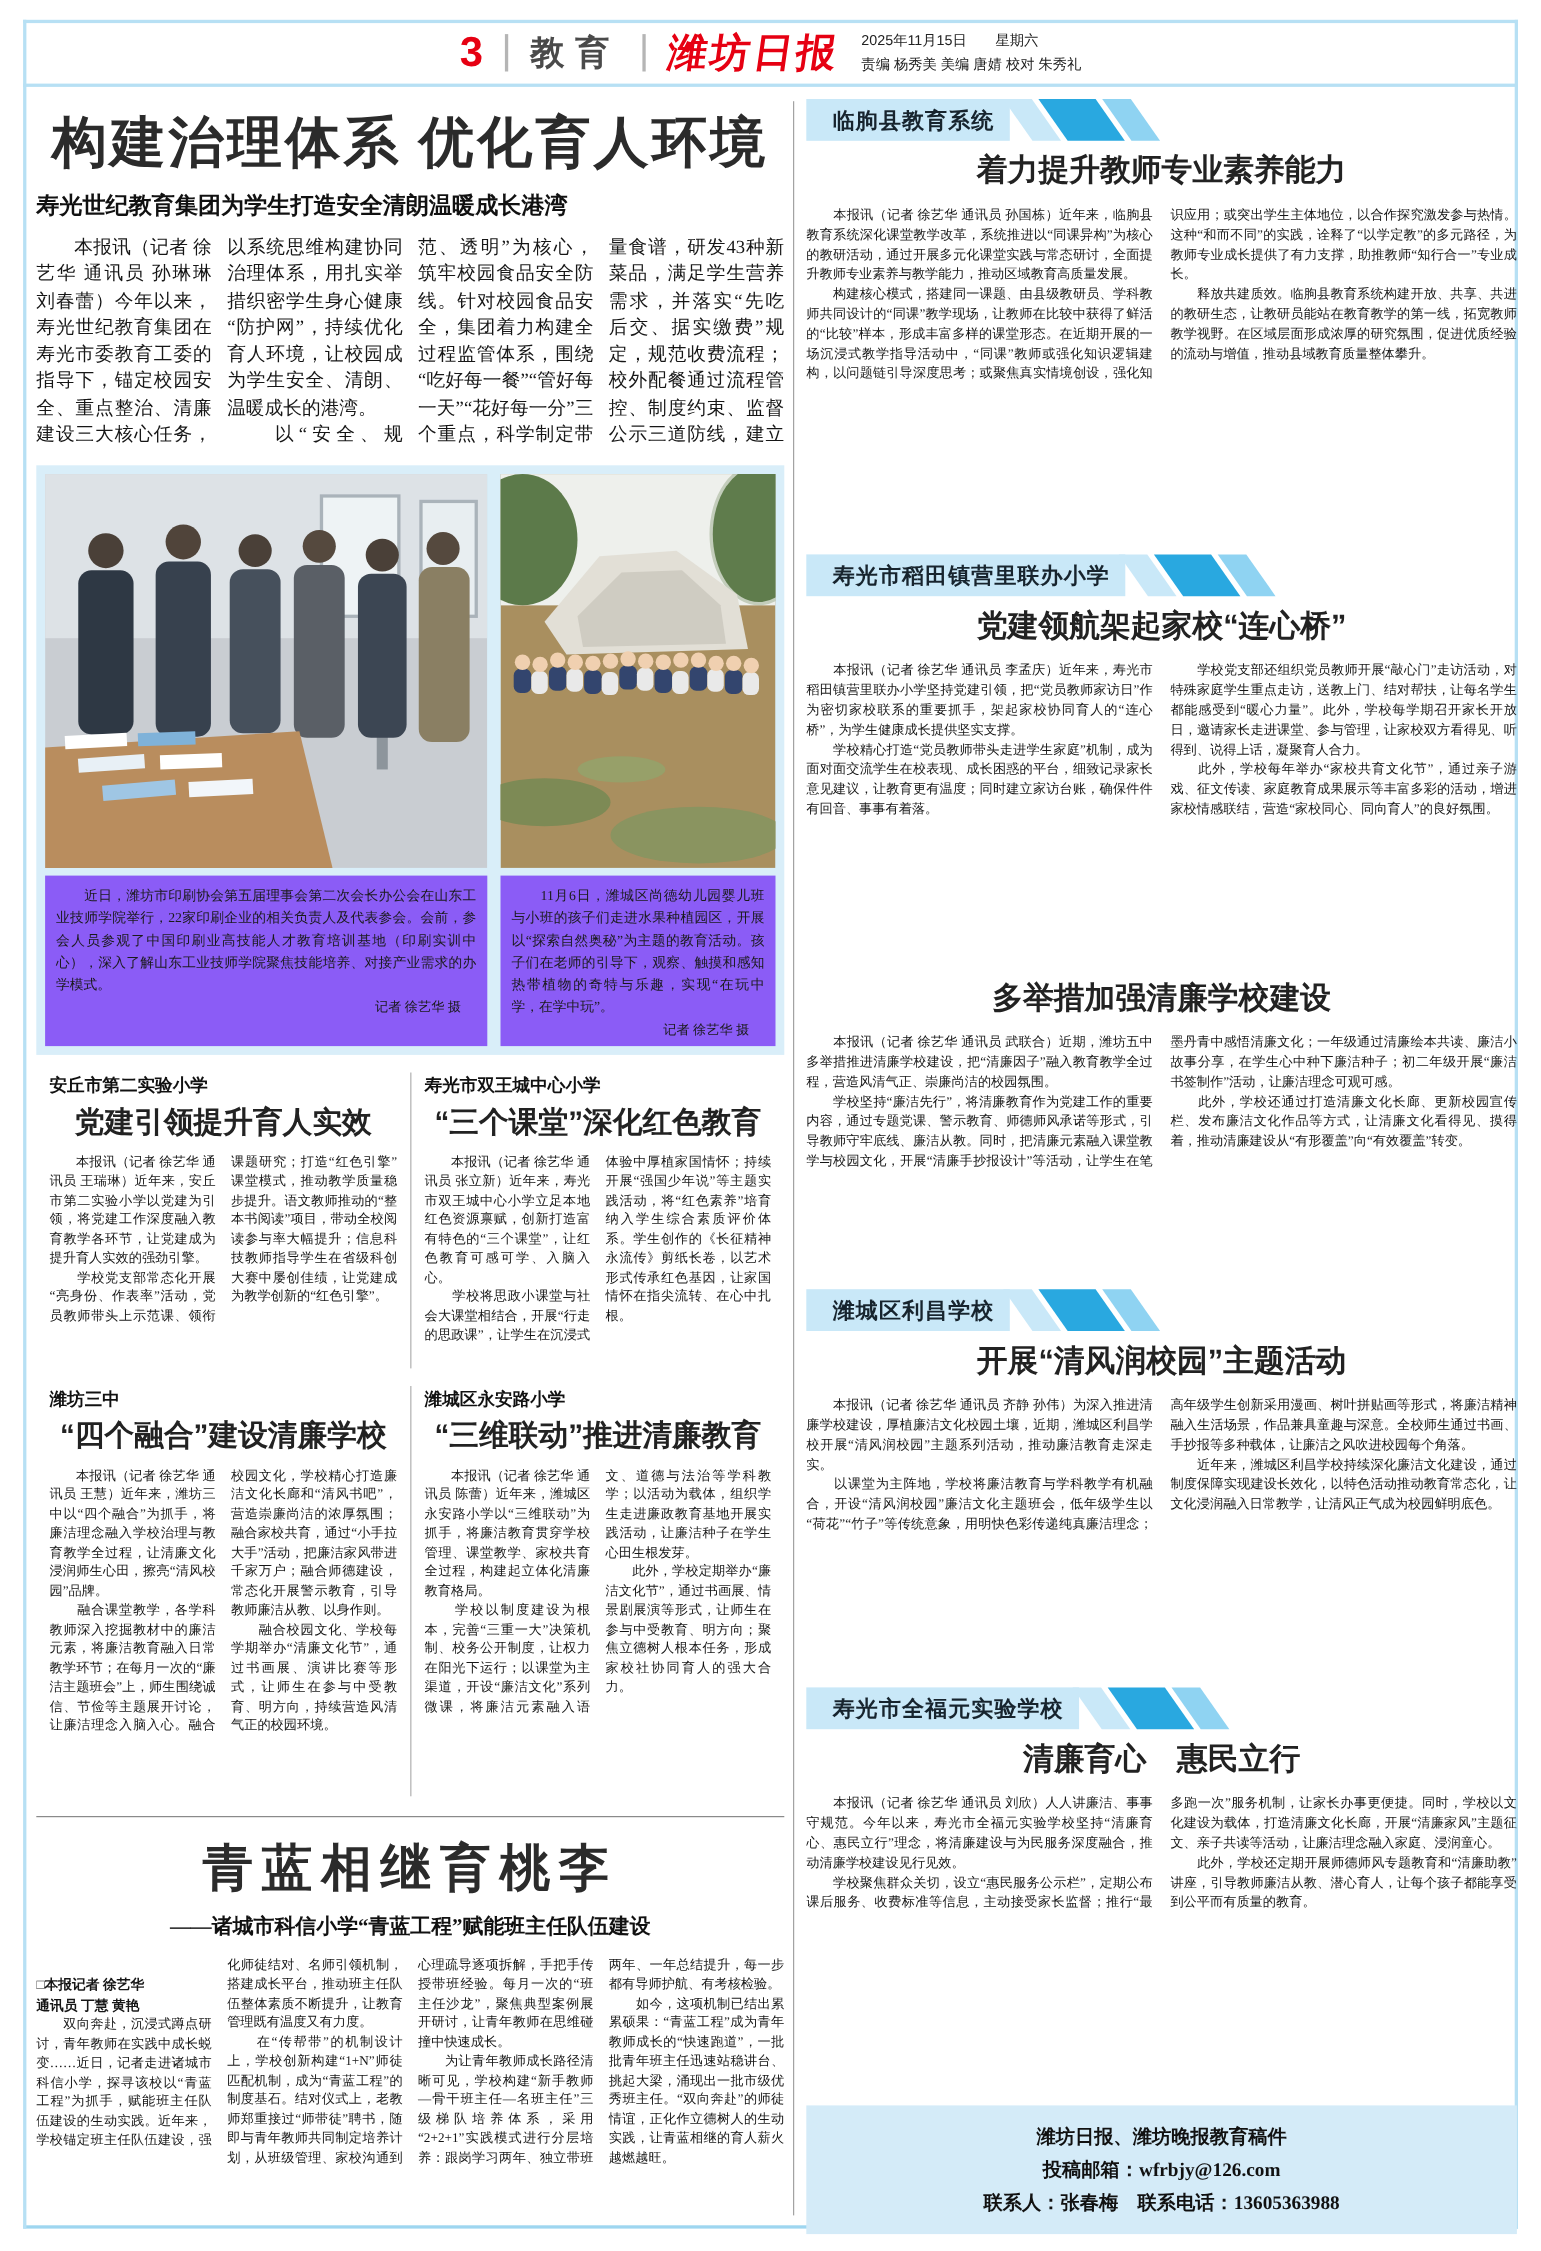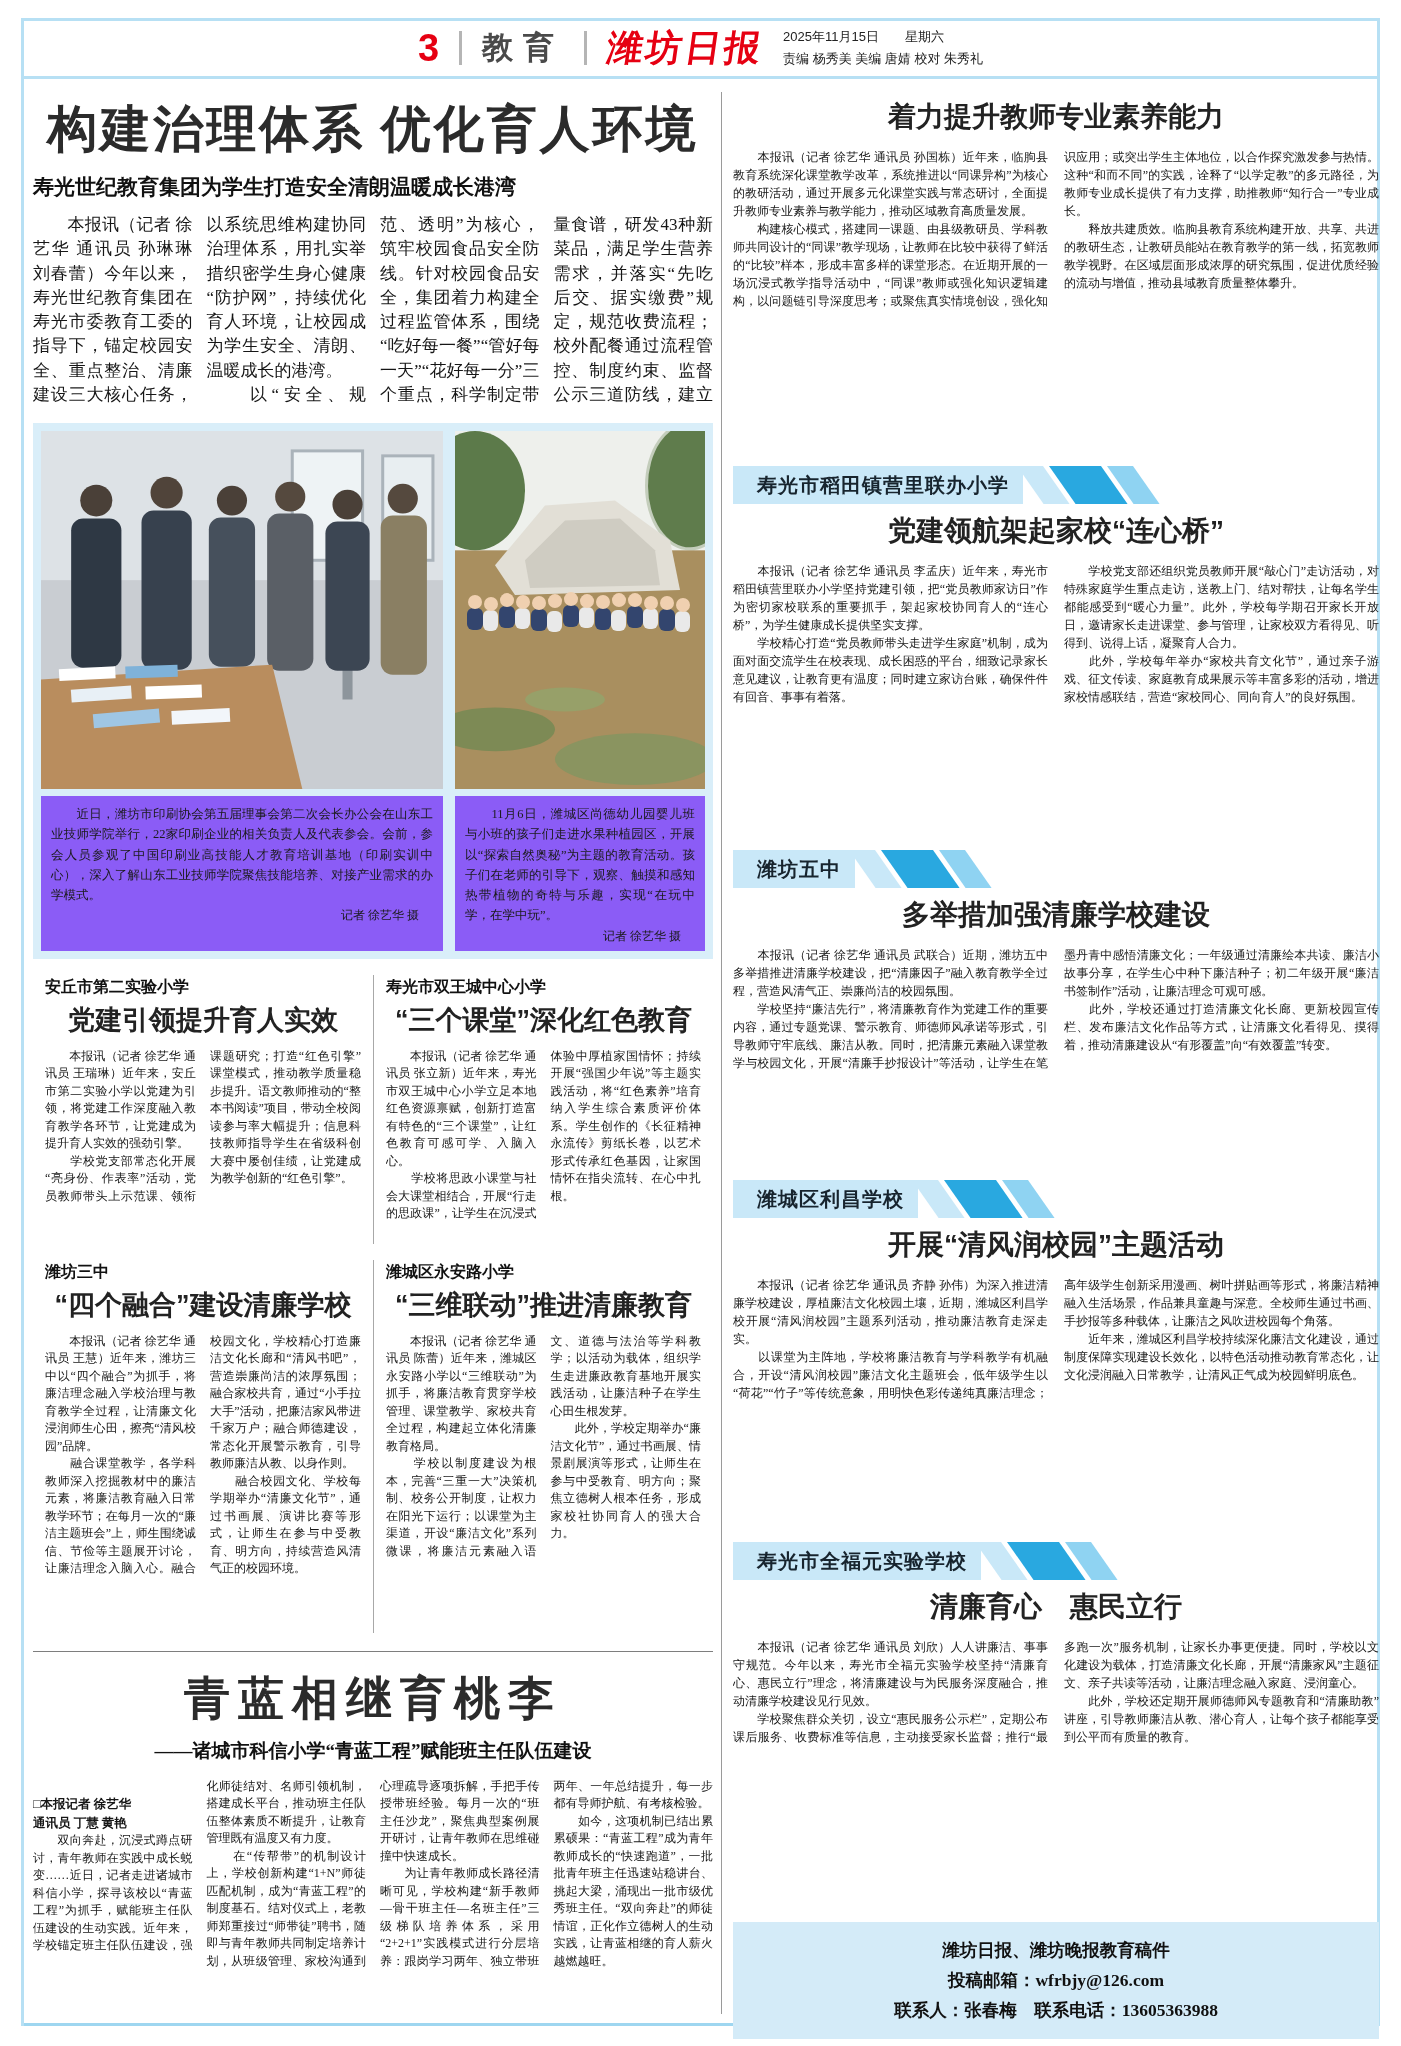--- a/index.html
+++ b/index.html
@@ -250,20 +250,26 @@
 　　在“传帮带”的机制设计上，学校创新构建“1+N”师徒匹配机制，成为“青蓝工程”的制度基石。结对仪式上，老教师郑重接过“师带徒”聘书，随即与青年教师共同制定培养计划，从班级管理、家校沟通到心理疏导逐项拆解，手把手传授带班经验。每月一次的“班主任沙龙”，聚焦典型案例展开研讨，让青年教师在思维碰撞中快速成长。
 　　为让青年教师成长路径清晰可见，学校构建“新手教师—骨干班主任—名班主任”三级梯队培养体系，采用“2+2+1”实践模式进行分层培养：跟岗学习两年、独立带班两年、一年总结提升，每一步都有导师护航、有考核检验。
 　　如今，这项机制已结出累累硕果：“青蓝工程”成为青年教师成长的“快速跑道”，一批批青年班主任迅速站稳讲台、挑起大梁，涌现出一批市级优秀班主任。“双向奔赴”的师徒情谊，正化作立德树人的生动实践，让青蓝相继的育人薪火越燃越旺。</span>
     </div>
   </div>
 </div>
 
 <div class="sidebar">
 
   <div class="side-article">
+    <div class="badge">
+      <span class="badge-label">临朐县教育系统</span>
+      <span class="stripe s0"></span>
+      <span class="stripe s1"></span>
+      <span class="stripe s2"></span>
+    </div>
     <div class="side-title">着力提升教师专业素养能力</div>
     <div class="cols side-body sh292">　　本报讯（记者 徐艺华 通讯员 孙国栋）近年来，临朐县教育系统深化课堂教学改革，系统推进以“同课异构”为核心的教研活动，通过开展多元化课堂实践与常态研讨，全面提升教师专业素养与教学能力，推动区域教育高质量发展。
 　　构建核心模式，搭建同一课题、由县级教研员、学科教师共同设计的“同课”教学现场，让教师在比较中获得了鲜活的“比较”样本，形成丰富多样的课堂形态。在近期开展的一场沉浸式教学指导活动中，“同课”教师或强化知识逻辑建构，以问题链引导深度思考；或聚焦真实情境创设，强化知识应用；或突出学生主体地位，以合作探究激发参与热情。这种“和而不同”的实践，诠释了“以学定教”的多元路径，为教师专业成长提供了有力支撑，助推教师“知行合一”专业成长。
 　　释放共建质效。临朐县教育系统构建开放、共享、共进的教研生态，让教研员能站在教育教学的第一线，拓宽教师教学视野。在区域层面形成浓厚的研究氛围，促进优质经验的流动与增值，推动县域教育质量整体攀升。</div>
   </div>
 
   <div class="side-article">
     <div class="badge">
       <span class="badge-label">寿光市稻田镇营里联办小学</span>
       <span class="stripe s0"></span>
@@ -271,26 +277,20 @@
       <span class="stripe s2"></span>
     </div>
     <div class="side-title">党建领航架起家校“连心桥”</div>
     <div class="cols side-body sh262">　　本报讯（记者 徐艺华 通讯员 李孟庆）近年来，寿光市稻田镇营里联办小学坚持党建引领，把“党员教师家访日”作为密切家校联系的重要抓手，架起家校协同育人的“连心桥”，为学生健康成长提供坚实支撑。
 　　学校精心打造“党员教师带头走进学生家庭”机制，成为面对面交流学生在校表现、成长困惑的平台，细致记录家长意见建议，让教育更有温度；同时建立家访台账，确保件件有回音、事事有着落。
 　　学校党支部还组织党员教师开展“敲心门”走访活动，对特殊家庭学生重点走访，送教上门、结对帮扶，让每名学生都能感受到“暖心力量”。此外，学校每学期召开家长开放日，邀请家长走进课堂、参与管理，让家校双方看得见、听得到、说得上话，凝聚育人合力。
 　　此外，学校每年举办“家校共育文化节”，通过亲子游戏、征文传读、家庭教育成果展示等丰富多彩的活动，增进家校情感联结，营造“家校同心、同向育人”的良好氛围。</div>
   </div>
 
   <div class="side-article">
-    <div class="badge">
-      <span class="badge-label">潍坊五中</span>
-      <span class="stripe s0"></span>
-      <span class="stripe s1"></span>
-      <span class="stripe s2"></span>
-    </div>
     <div class="side-title">多举措加强清廉学校建设</div>
     <div class="cols side-body sh208">　　本报讯（记者 徐艺华 通讯员 武联合）近期，潍坊五中多举措推进清廉学校建设，把“清廉因子”融入教育教学全过程，营造风清气正、崇廉尚洁的校园氛围。
 　　学校坚持“廉洁先行”，将清廉教育作为党建工作的重要内容，通过专题党课、警示教育、师德师风承诺等形式，引导教师守牢底线、廉洁从教。同时，把清廉元素融入课堂教学与校园文化，开展“清廉手抄报设计”等活动，让学生在笔墨丹青中感悟清廉文化；一年级通过清廉绘本共读、廉洁小故事分享，在学生心中种下廉洁种子；初二年级开展“廉洁书签制作”活动，让廉洁理念可观可感。
 　　此外，学校还通过打造清廉文化长廊、更新校园宣传栏、发布廉洁文化作品等方式，让清廉文化看得见、摸得着，推动清廉建设从“有形覆盖”向“有效覆盖”转变。</div>
   </div>
 
   <div class="side-article">
     <div class="badge">
       <span class="badge-label">潍城区利昌学校</span>
       <span class="stripe s0"></span>

